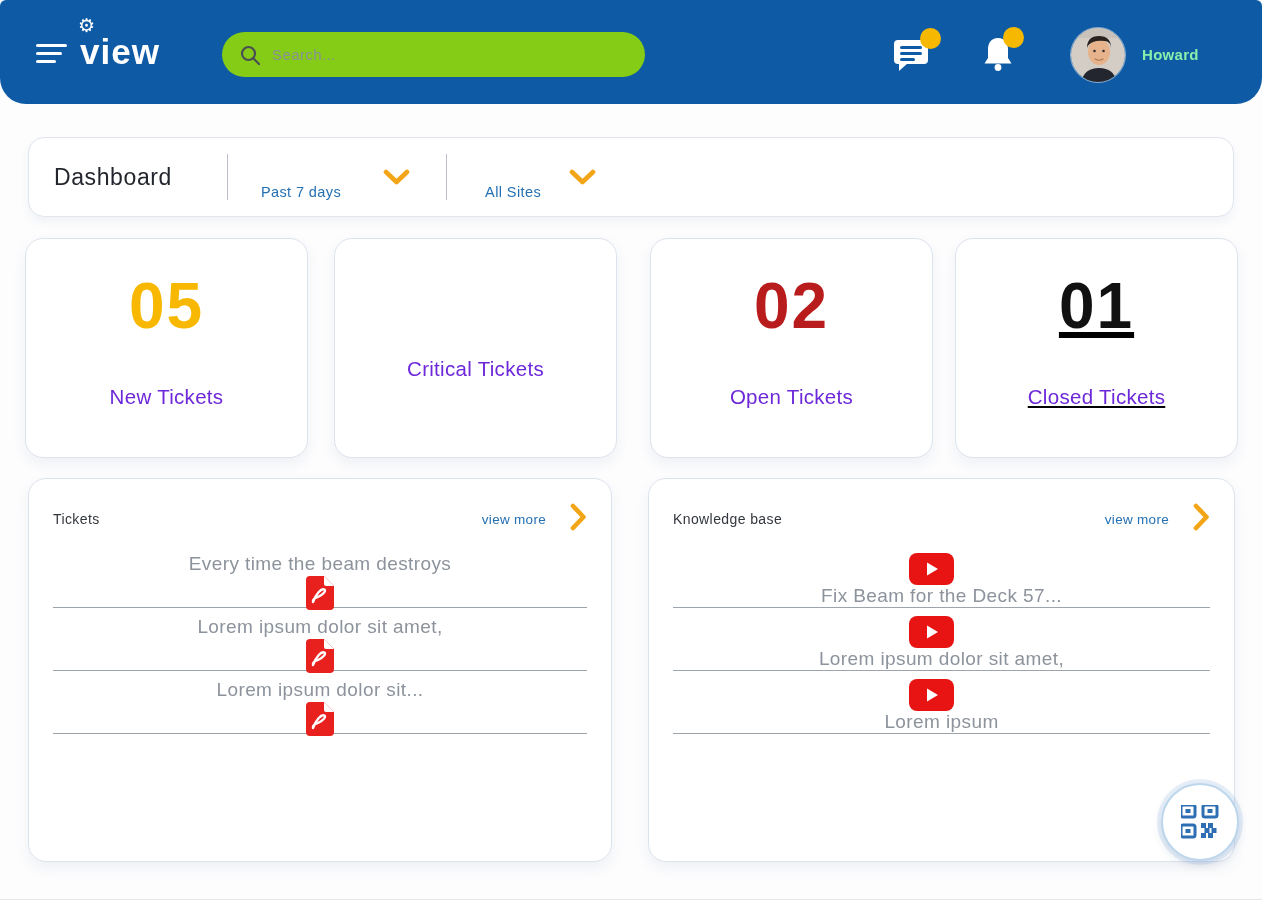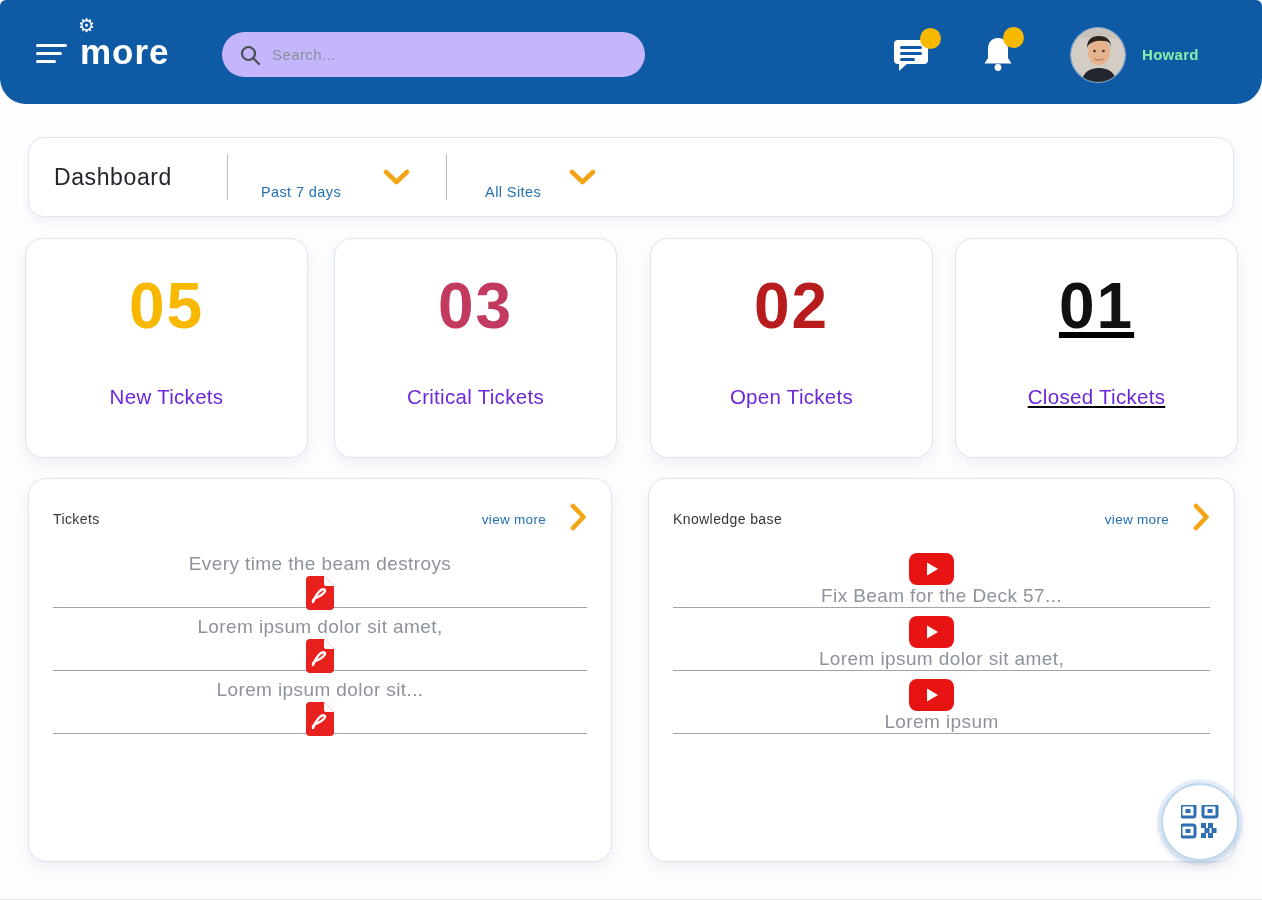--- a/index.html
+++ b/index.html
@@ -19,21 +19,21 @@
   .hamburger span { display:block; background:#fff; height:3px; border-radius:2px; margin-bottom:5px; }
   .hamburger span:nth-child(1){ width:31px; }
   .hamburger span:nth-child(2){ width:26px; }
   .hamburger span:nth-child(3){ width:20px; }
   .logo { position:absolute; left:80px; top:26px; color:#fff; }
   .logo .gear { position:absolute; left:-2px; top:-10px; font-size:19px; line-height:1;
     font-family:"DejaVu Sans", sans-serif; }
   .logo .word { font-size:35px; font-weight:bold; letter-spacing:1px; line-height:52px; }
   .search {
     position:absolute; left:222px; top:32px; width:423px; height:45px;
-    background:#c4b5fd; border-radius:23px; display:flex; align-items:center; padding:0 16px;
+    background:#84cc16; border-radius:23px; display:flex; align-items:center; padding:0 16px;
   }
   .search input {
     border:none; outline:none; flex:1; font-size:15px; letter-spacing:.4px;
     color:#555; font-family:"Liberation Sans", sans-serif; background:transparent; margin-left:10px;
   }
   .search input::placeholder { color:#8b9097; }
   .icon-btn { position:absolute; cursor:pointer; }
   .badge {
     position:absolute; width:21px; height:21px; border-radius:50%;
     right:-8px; top:-9px;
@@ -109,21 +109,21 @@
   <header class="topbar">
 
     <div class="hamburger">
       <span></span>
         <span></span>
         <span></span>
     </div>
 
     <div class="logo">
       <span class="gear">⚙</span>
-      <span class="word">more</span>
+      <span class="word">view</span>
     </div>
 
     <div class="search">
       <span style="display:flex;">
         <svg width="24" height="24" viewBox="0 0 24 24" fill="none">
           <circle cx="10.5" cy="10.5" r="6.5" stroke="#4a4f55" stroke-width="2.2"></circle>
           <line x1="15.5" y1="15.5" x2="21" y2="21" stroke="#4a4f55" stroke-width="2.2" stroke-linecap="round"></line>
         </svg>
       </span>
       <input type="text" placeholder="Search..." style="">
@@ -187,21 +187,20 @@
         </svg>
       </span>
     </div>
   </section>
 
   <div class="stat-card sc1">
     <div class="num" style="color: rgb(248, 184, 0);">05</div>
     <div class="lbl">New Tickets</div>
   </div>
   <div class="stat-card sc2">
-    <div class="num" style="color: rgb(194, 58, 96);">03</div>
     <div class="lbl">Critical Tickets</div>
   </div>
   <div class="stat-card sc3">
     <div class="num" style="color: #b91c1c;">02</div>
     <div class="lbl">Open Tickets</div>
   </div>
   <div class="stat-card sc4">
     <div class="num" style="color: rgb(17, 17, 17);">01</div>
     <div class="lbl">Closed Tickets</div>
   </div>

